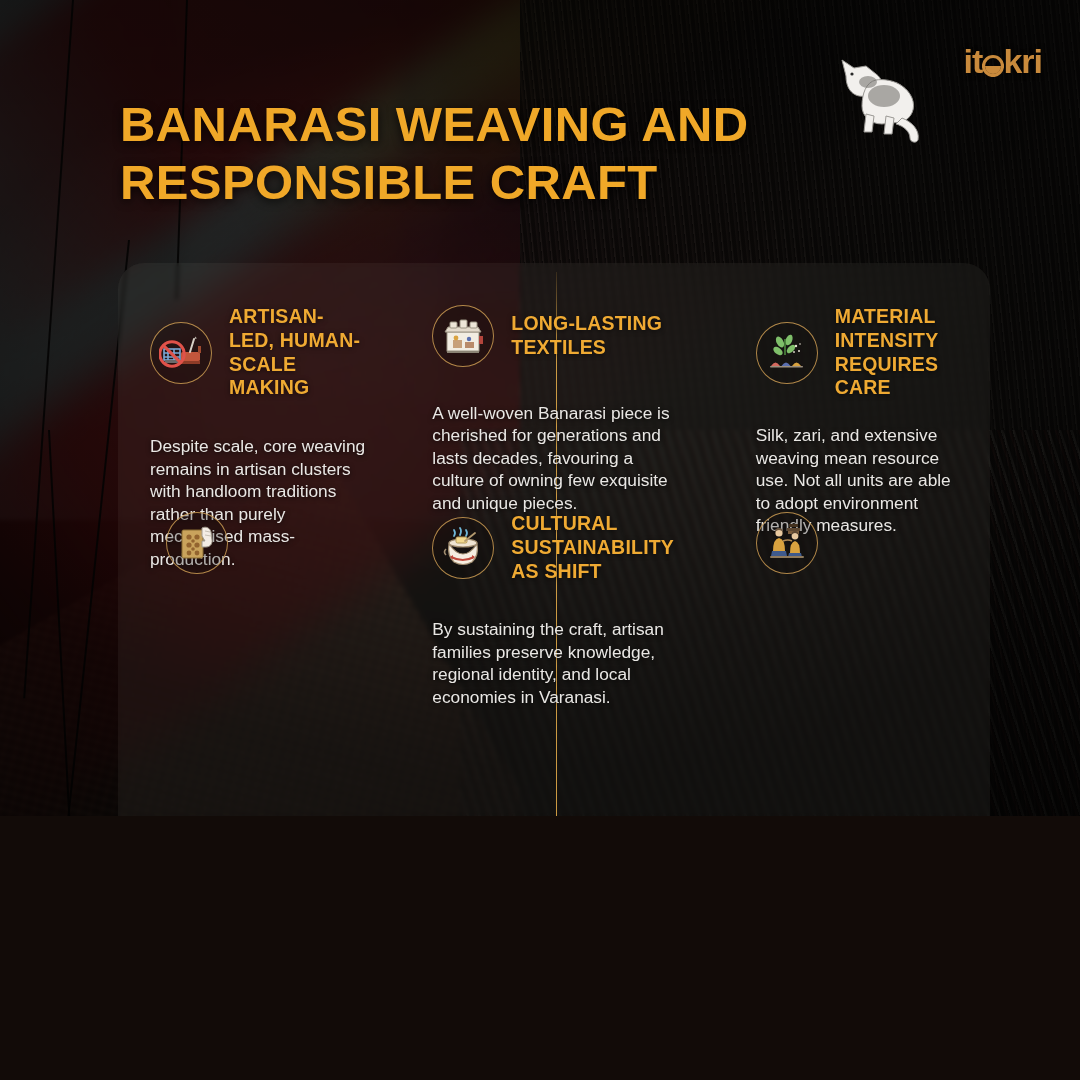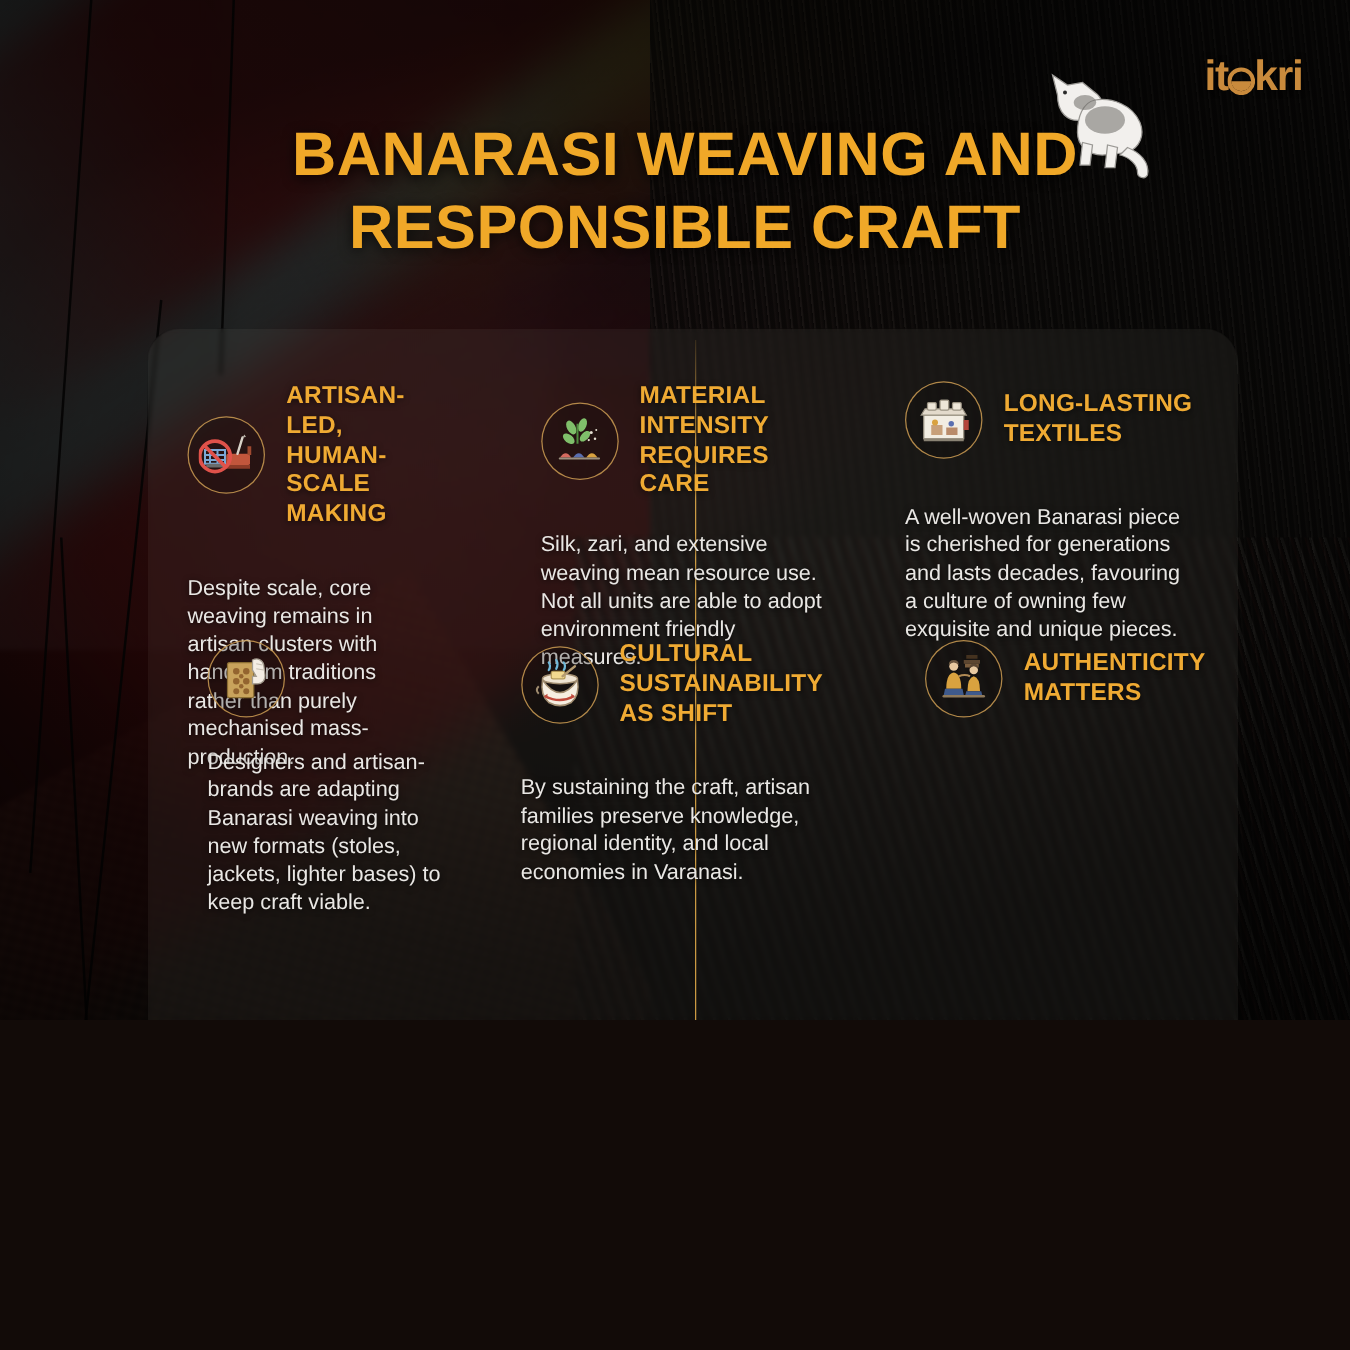--- a/index.html
+++ b/index.html
@@ -112,22 +112,21 @@
   
   .bg-dim {
     position:absolute; inset:0;
     background:
       radial-gradient(ellipse 72% 60% at 50% 48%, rgba(0,0,0,.30), rgba(0,0,0,.70) 78%),
       linear-gradient(180deg, rgba(0,0,0,.34) 0%, rgba(0,0,0,.22) 20%, rgba(0,0,0,.30) 62%, rgba(0,0,0,.52) 100%);
   }
 
   
   .title {
-    position:absolute; left:16px; right:0; top:96px;
-    text-align:center;
+    position:absolute; left:0; right:0; top:96px;
     color:#F0A828;
     font-size:49px;
     font-weight:bold;
     letter-spacing:.4px;
     line-height:1.18;
     text-shadow:0 2px 10px rgba(0,0,0,.75);
     padding:0 120px;
     z-index:6;
   }
 
@@ -275,48 +274,20 @@
             <rect x="6" y="27" width="14" height="3" fill="#6b6b6b"></rect>
             <circle cx="13" cy="21" r="12.2" fill="none" stroke="#E0524A" stroke-width="3"></circle>
             <path d="M4.6 12.6 L21.4 29.4" stroke="#E0524A" stroke-width="3" stroke-linecap="round"></path>
           </svg>
         </span>
         <div class="cell-title">ARTISAN-LED, HUMAN-SCALE MAKING</div>
       </div>
       <div class="cell-body">Despite scale, core weaving remains in artisan clusters with handloom traditions rather than purely mechanised mass-production.</div>
     </div>
 
-    <div class="cell right">
-      <div class="cell-head">
-        <span class="icon-circle">
-          <svg width="42" height="40" viewBox="0 0 42 40">
-            <g fill="#7FBF6A">
-              <ellipse cx="14" cy="9" rx="3.4" ry="6" transform="rotate(-28 14 9)"></ellipse>
-              <ellipse cx="23" cy="7" rx="3.2" ry="5.6" transform="rotate(22 23 7)"></ellipse>
-              <ellipse cx="12" cy="18" rx="3.2" ry="5.4" transform="rotate(-52 12 18)"></ellipse>
-              <ellipse cx="25" cy="16" rx="3" ry="5.2" transform="rotate(44 25 16)"></ellipse>
-            </g>
-            <path d="M19 22 C19 16 19 11 19 6" stroke="#4E8B3E" stroke-width="1.6" fill="none"></path>
-            <g fill="#e6dfd2">
-              <circle cx="30" cy="13" r="1.2"></circle>
-                <circle cx="33" cy="18" r="1"></circle>
-              <circle cx="28" cy="19" r=".9"></circle>
-                <circle cx="34" cy="11" r=".8"></circle>
-            </g>
-            <path d="M5 33 q4.5 -7 9 0 z" fill="#D4695E"></path>
-            <path d="M15.5 33 q4.5 -7 9 0 z" fill="#5A6FB0"></path>
-            <path d="M26 33 q4.5 -7 9 0 z" fill="#D9A23F"></path>
-            <rect x="4" y="33" width="33" height="1.5" rx=".7" fill="#9b8f7e"></rect>
-          </svg>
-        </span>
-        <div class="cell-title">MATERIAL INTENSITY REQUIRES CARE</div>
-      </div>
-      <div class="cell-body">Silk, zari, and extensive weaving mean resource use. Not all units are able to adopt environment friendly measures.</div>
-    </div>
-
     <div class="cell">
       <div class="cell-head">
         <span class="icon-circle">
           <svg width="44" height="40" viewBox="0 0 44 40">
             <rect x="6" y="16" width="32" height="19" fill="#F2EDE2" stroke="#9b9383" stroke-width="1"></rect>
             <path d="M4 16 h36 l-3 -5 h-30 z" fill="#E3DACB" stroke="#9b9383" stroke-width="1"></path>
             <rect x="9" y="6" width="7" height="6" rx="1" fill="#EDE6D8" stroke="#9b9383"></rect>
             <rect x="19" y="4" width="7" height="8" rx="1" fill="#EDE6D8" stroke="#9b9383"></rect>
             <rect x="29" y="6" width="7" height="6" rx="1" fill="#EDE6D8" stroke="#9b9383"></rect>
             <rect x="12" y="24" width="9" height="8" fill="#C7A07A"></rect>
@@ -328,38 +299,65 @@
           </svg>
         </span>
         <div class="cell-title">LONG-LASTING TEXTILES</div>
       </div>
       <div class="cell-body">A well-woven Banarasi piece is cherished for generations and lasts decades, favouring a culture of owning few exquisite and unique pieces.</div>
     </div>
 
     <div class="cell right">
       <div class="cell-head">
         <span class="icon-circle">
+          <svg width="42" height="40" viewBox="0 0 42 40">
+            <g fill="#7FBF6A">
+              <ellipse cx="14" cy="9" rx="3.4" ry="6" transform="rotate(-28 14 9)"></ellipse>
+              <ellipse cx="23" cy="7" rx="3.2" ry="5.6" transform="rotate(22 23 7)"></ellipse>
+              <ellipse cx="12" cy="18" rx="3.2" ry="5.4" transform="rotate(-52 12 18)"></ellipse>
+              <ellipse cx="25" cy="16" rx="3" ry="5.2" transform="rotate(44 25 16)"></ellipse>
+            </g>
+            <path d="M19 22 C19 16 19 11 19 6" stroke="#4E8B3E" stroke-width="1.6" fill="none"></path>
+            <g fill="#e6dfd2">
+              <circle cx="30" cy="13" r="1.2"></circle>
+                <circle cx="33" cy="18" r="1"></circle>
+              <circle cx="28" cy="19" r=".9"></circle>
+                <circle cx="34" cy="11" r=".8"></circle>
+            </g>
+            <path d="M5 33 q4.5 -7 9 0 z" fill="#D4695E"></path>
+            <path d="M15.5 33 q4.5 -7 9 0 z" fill="#5A6FB0"></path>
+            <path d="M26 33 q4.5 -7 9 0 z" fill="#D9A23F"></path>
+            <rect x="4" y="33" width="33" height="1.5" rx=".7" fill="#9b8f7e"></rect>
+          </svg>
+        </span>
+        <div class="cell-title">MATERIAL INTENSITY REQUIRES CARE</div>
+      </div>
+      <div class="cell-body">Silk, zari, and extensive weaving mean resource use. Not all units are able to adopt environment friendly measures.</div>
+    </div>
+
+    <div class="cell right">
+      <div class="cell-head">
+        <span class="icon-circle">
           <svg width="42" height="42" viewBox="0 0 42 42">
             <rect x="6" y="8" width="21" height="28" rx="1.5" fill="#C9A35C" stroke="#8a6d32" stroke-width="1"></rect>
             <g fill="#8a5a28" opacity=".85">
               <circle cx="13" cy="15" r="2.6"></circle>
                 <circle cx="21" cy="15" r="2.6"></circle>
               <circle cx="13" cy="23" r="2.6"></circle>
                 <circle cx="21" cy="23" r="2.6"></circle>
               <circle cx="13" cy="31" r="2.4"></circle>
                 <circle cx="21" cy="31" r="2.4"></circle>
               <circle cx="17" cy="19" r="1.8"></circle>
                 <circle cx="17" cy="27" r="1.8"></circle>
             </g>
             <path d="M26 6 c4 -2 8 0 9 4 l1 8 c.5 4 -2 7 -6 7 l-4 0 l0 -6 l3 0 l-3 -5 z" fill="#F4EDE4" stroke="#a39b8e" stroke-width="1"></path>
             <path d="M29 9 l5 1 M29 13 l6 1" stroke="#c7bfb2" stroke-width="1"></path>
           </svg>
         </span>
       </div>
-      <div class="cell-body">Designers and artisan-brands are adapting Banarasi weaving into new formats (stoles, jackets, lighter bases) to keep craft viable.</div>
     </div>
 
     <div class="cell">
       <div class="cell-head">
         <span class="icon-circle">
           <svg width="44" height="42" viewBox="0 0 44 42">
             <g stroke="#6FB7D8" stroke-width="1.8" fill="none" stroke-linecap="round">
               <path d="M13 9 q2 -3 0 -6"></path>
               <path d="M19 8 q2 -4 0 -7"></path>
               <path d="M25 9 q2 -3 0 -6"></path>
@@ -395,18 +393,17 @@
             <g>
               <circle cx="30" cy="13" r="3.4" fill="#E8C9A0"></circle>
               <path d="M26.5 12 q3.5 -4 7 0 q0 -4 -3.5 -4 q-3.5 0 -3.5 4" fill="#5b4733"></path>
               <path d="M25 30 q0 -11 5 -12 q5 1 5 12 z" fill="#D9A23F"></path>
               <path d="M24 30 h12 l1 4 h-14 z" fill="#3F5A8C"></path>
             </g>
             <path d="M18 18 q5 -2 9 0" stroke="#b08a55" stroke-width="1.6" fill="none"></path>
             <rect x="5" y="33" width="34" height="2" rx="1" fill="#8f7a5c"></rect>
           </svg>
         </span>
-        <div class="cell-title">AUTHENTICITY MATTERS</div>
       </div>
     </div>
 
   </div>
 </div>
 
 </body></html>

